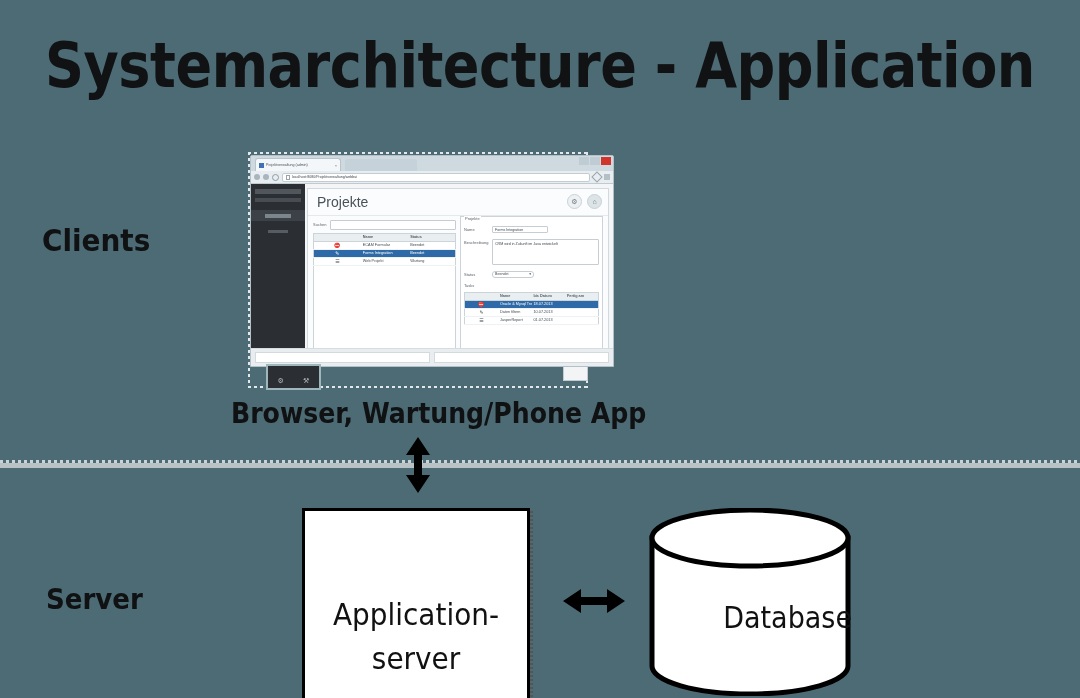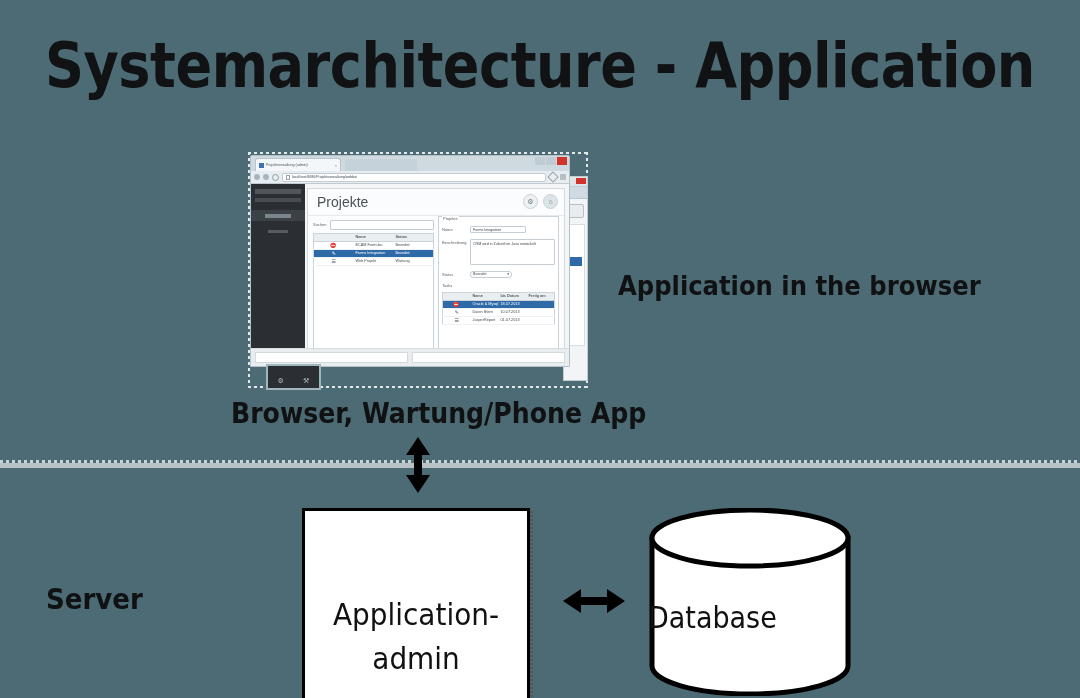--- a/index.html
+++ b/index.html
@@ -170,21 +170,21 @@
     left: 648px;
     top: 508px;
     width: 204px;
     height: 188px;
   }
   #db-text {
     position: absolute;
     left: 0;
     top: 92px;
     width: 204px;
-    text-align: left;
+    text-align: right;
     font-family: "DejaVu Sans Condensed", "Liberation Sans Narrow", "Liberation Sans", sans-serif;
     font-size: 30px;
     color: #111;
     z-index: 3;
     pointer-events: none;
   }
 
   
   #shot-wrap {
     position: absolute;
@@ -254,21 +254,21 @@
     margin: 2px;
     height: 9px;
     background: #2f6aa8;
   }
 
   
   #win-main {
     position: absolute;
     left: 2px;
     top: 3px;
-    width: 320px;
+    width: 364px;
     height: 212px;
     background: #d9e2e8;
     border: 1px solid #b4c0c7;
     box-sizing: border-box;
     border-radius: 2px 2px 0 0;
     overflow: hidden;
   }
 
   
   #tabstrip {
@@ -691,40 +691,40 @@
     padding-bottom: 3px;
   }
 </style>
 </head>
 <body>
 
 <div id="slide">
 
   <div id="title">Systemarchitecture - Application</div>
 
-
-  <div id="browser-label" class="big-label">Application in the browser</div>
+  <div id="clients-label" class="big-label">Clients</div>
+
 
   <div id="device-label" class="big-label">Browser, Wartung/Phone App</div>
 
   <div id="server-label" class="big-label">Server</div>
 
   <div id="divider">
     <div class="dots"></div>
     <div class="band"></div>
   </div>
 
   <svg id="v-arrow" viewBox="0 0 32 56">
     <polygon points="16,0 28,18 20,18 20,38 28,38 16,56 4,38 12,38 12,18 4,18" fill="#000"></polygon>
   </svg>
 
   <div id="appserver-shadow"></div>
   <div id="appserver">
     <div id="appserver-text">Application-
-admin</div>
+server</div>
   </div>
 
   <svg id="h-arrow" viewBox="0 0 62 30">
     <polygon points="0,15 18,3 18,11 44,11 44,3 62,15 44,27 44,19 18,19 18,27" fill="#000"></polygon>
   </svg>
 
   <div id="database">
     <svg width="204" height="188" viewBox="0 0 204 188">
       <path d="M4,30 L4,158 A98,28 0 0,0 200,158 L200,30 Z" fill="#ffffff" stroke="#000000" stroke-width="5"></path>
       <ellipse cx="102" cy="30" rx="98" ry="28" fill="#ffffff" stroke="#000000" stroke-width="5"></ellipse>

